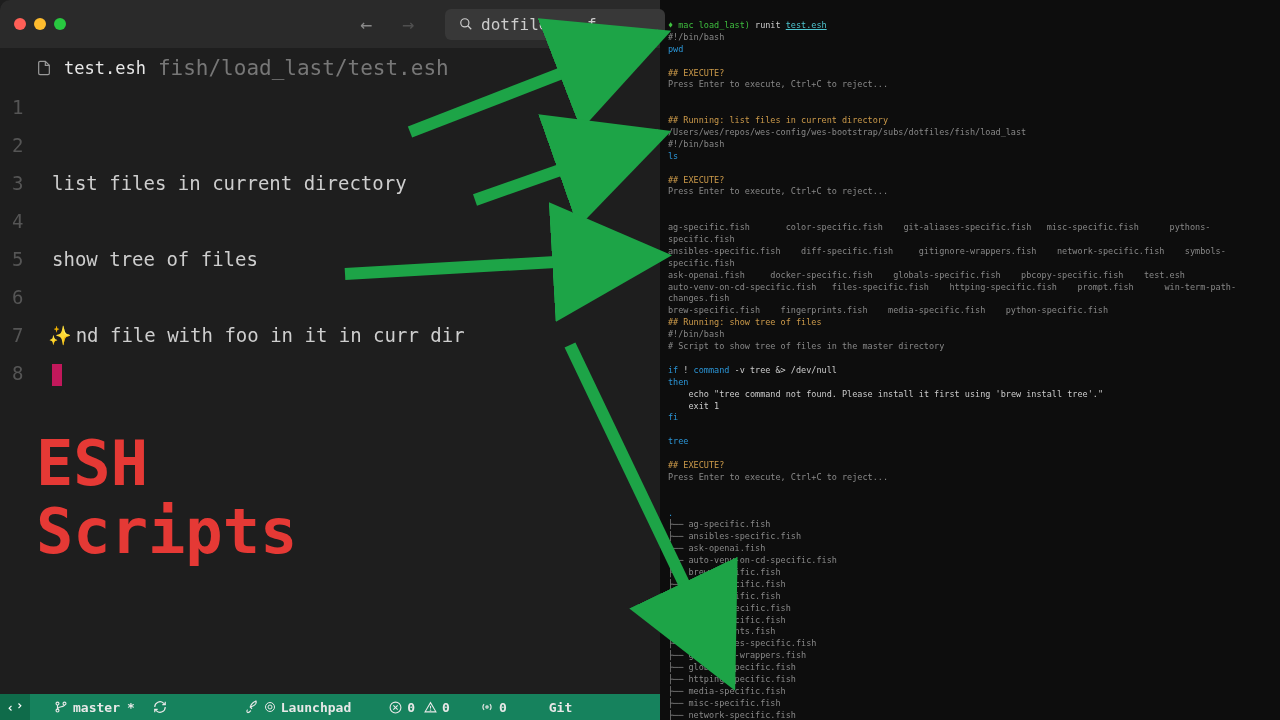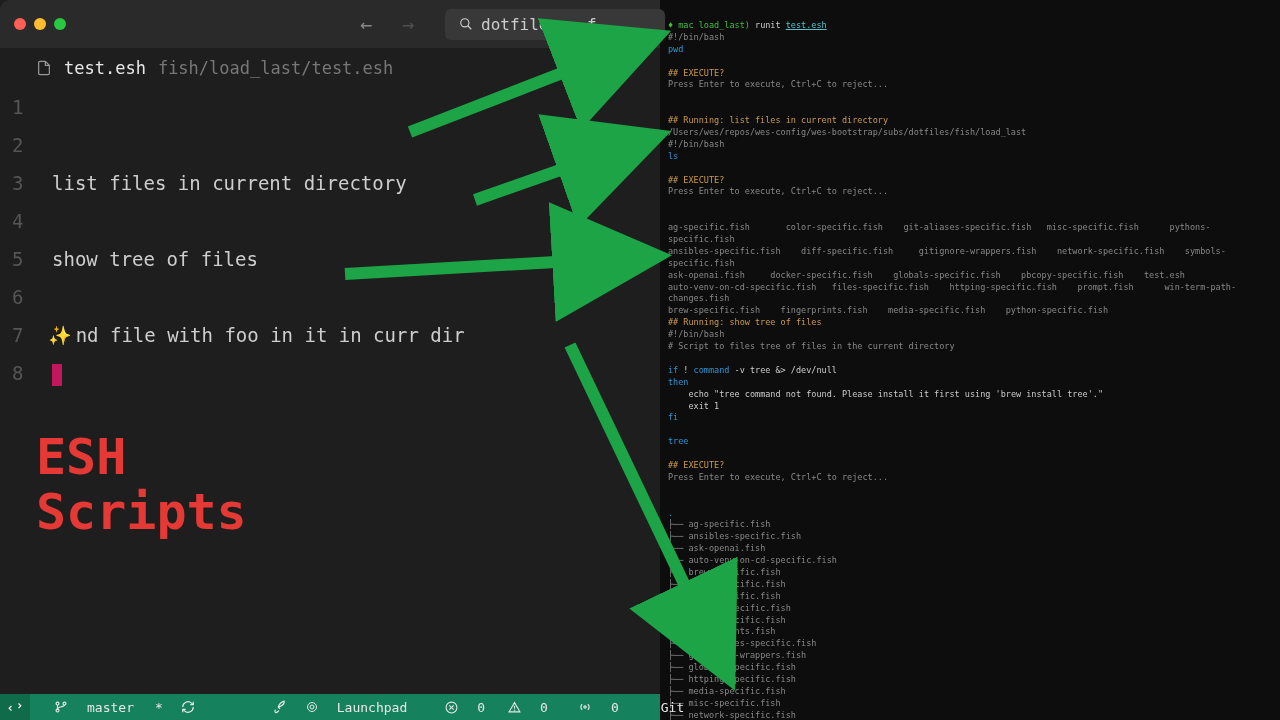--- a/index.html
+++ b/index.html
@@ -15,36 +15,36 @@
   .dot { width: 12px; height: 12px; border-radius: 50%; }
   .dot-close { background: #ff5f57; }
   .dot-min { background: #febc2e; }
   .dot-max { background: #28c840; }
   .nav-arrows { position: absolute; left: 360px; display: flex; gap: 30px; color: #888; font-size: 20px; }
   .search-pill { position: absolute; left: 445px; background: #383838; border-radius: 6px; padding: 6px 14px; display: flex; align-items: center; gap: 8px; color: #ccc; font-size: 16px; width: 220px; }
   
   
   .tabline { height: 40px; display: flex; align-items: center; padding: 0 36px; gap: 12px; color: #ccc; font-size: 17px; }
   .tabline .file-icon { color: #999; }
-  .tabline .crumb { color: #777; font-size: 17px; }
+  .tabline .crumb { color: #777; font-size: 21px; }
   
   
   .editor { flex: 1; padding: 0 0 0 12px; font-size: 19px; line-height: 2.0; color: #cecece; position: relative; }
   .code-line { display: flex; align-items: center; }
   .gutter { width: 40px; text-align: right; color: #555; padding-right: 30px; user-select: none; }
   .code-text { white-space: pre; font-family: inherit; color: #cecece; }
   .cursor-block { display: inline-block; width: 10px; height: 22px; background: #c2185b; vertical-align: middle; }
   .sparkle { color: #e8c170; }
   
   
-  .overlay-title { position: absolute; left: 36px; top: 430px; font-size: 50px; font-weight: 700; color: #e53935; line-height: 1.1; font-family: ui-monospace, monospace; }
+  .overlay-title { position: absolute; left: 36px; top: 430px; font-size: 62px; font-weight: 700; color: #e53935; line-height: 1.1; font-family: ui-monospace, monospace; }
   
   
   .statusbar { height: 26px; background: #16825d; display: flex; align-items: center; font-size: 13px; color: #e8e8e8; gap: 18px; padding: 0 8px; }
-  .status-item { display: flex; align-items: center; gap: 19px; }
+  .status-item { display: flex; align-items: center; gap: 5px; font-weight: bold; }
   .remote-chip { background: #0f6b4a; height: 100%; display: flex; align-items: center; padding: 0 8px; margin-left: -8px; margin-right: 6px; }
   
   
   .term-line { white-space: pre-wrap; font-family: ui-monospace, monospace; }
   .t-green { color: #3fbf3f; }
   .t-orange { color: #cc9a4a; }
   .t-dim { color: #888; }
   .t-cyan { color: #4fc4cf; }
   .t-blue { color: #2b95d6; }
   .t-white { color: #cccccc; }
@@ -215,21 +215,21 @@
       <div class="term-line"><span class="t-dim">Press Enter to execute, Ctrl+C to reject...</span></div>
       <div class="term-line">&nbsp;</div>
       <div class="term-line">&nbsp;</div>
       <div class="term-line"><span class="t-dim">ag-specific.fish       color-specific.fish    git-aliases-specific.fish   misc-specific.fish      pythons-specific.fish</span></div>
       <div class="term-line"><span class="t-dim">ansibles-specific.fish    diff-specific.fish     gitignore-wrappers.fish    network-specific.fish    symbols-specific.fish</span></div>
       <div class="term-line"><span class="t-dim">ask-openai.fish     docker-specific.fish    globals-specific.fish    pbcopy-specific.fish    test.esh</span></div>
       <div class="term-line"><span class="t-dim">auto-venv-on-cd-specific.fish   files-specific.fish    httping-specific.fish    prompt.fish      win-term-path-changes.fish</span></div>
       <div class="term-line"><span class="t-dim">brew-specific.fish    fingerprints.fish    media-specific.fish    python-specific.fish</span></div>
       <div class="term-line"><span class="t-orange">## Running: show tree of files</span></div>
       <div class="term-line"><span class="t-dim">#!/bin/bash</span></div>
-      <div class="term-line"><span class="t-dim"># Script to files tree of files in the current directory</span></div>
+      <div class="term-line"><span class="t-dim"># Script to show tree of files in the master directory</span></div>
       <div class="term-line">&nbsp;</div>
       <div class="term-line"><span class="t-blue">if</span><span class="t-white"> ! </span><span class="t-blue">command</span><span class="t-white"> -v tree &amp;&gt; /dev/null</span></div>
       <div class="term-line"><span class="t-blue">then</span></div>
       <div class="term-line"><span class="t-white">    echo "tree command not found. Please install it first using 'brew install tree'."</span></div>
       <div class="term-line"><span class="t-white">    exit 1</span></div>
       <div class="term-line"><span class="t-blue">fi</span></div>
       <div class="term-line">&nbsp;</div>
       <div class="term-line"><span class="t-blue">tree</span></div>
       <div class="term-line">&nbsp;</div>
       <div class="term-line"><span class="t-orange">## EXECUTE?</span></div>

